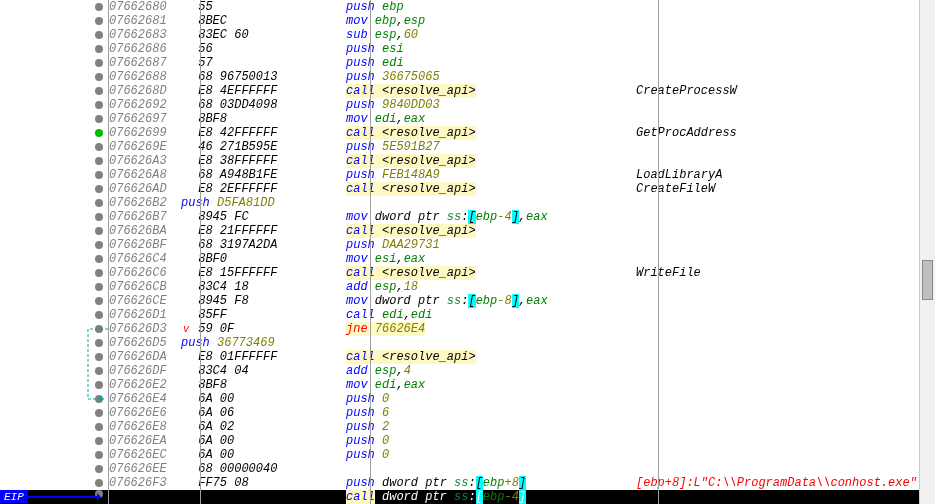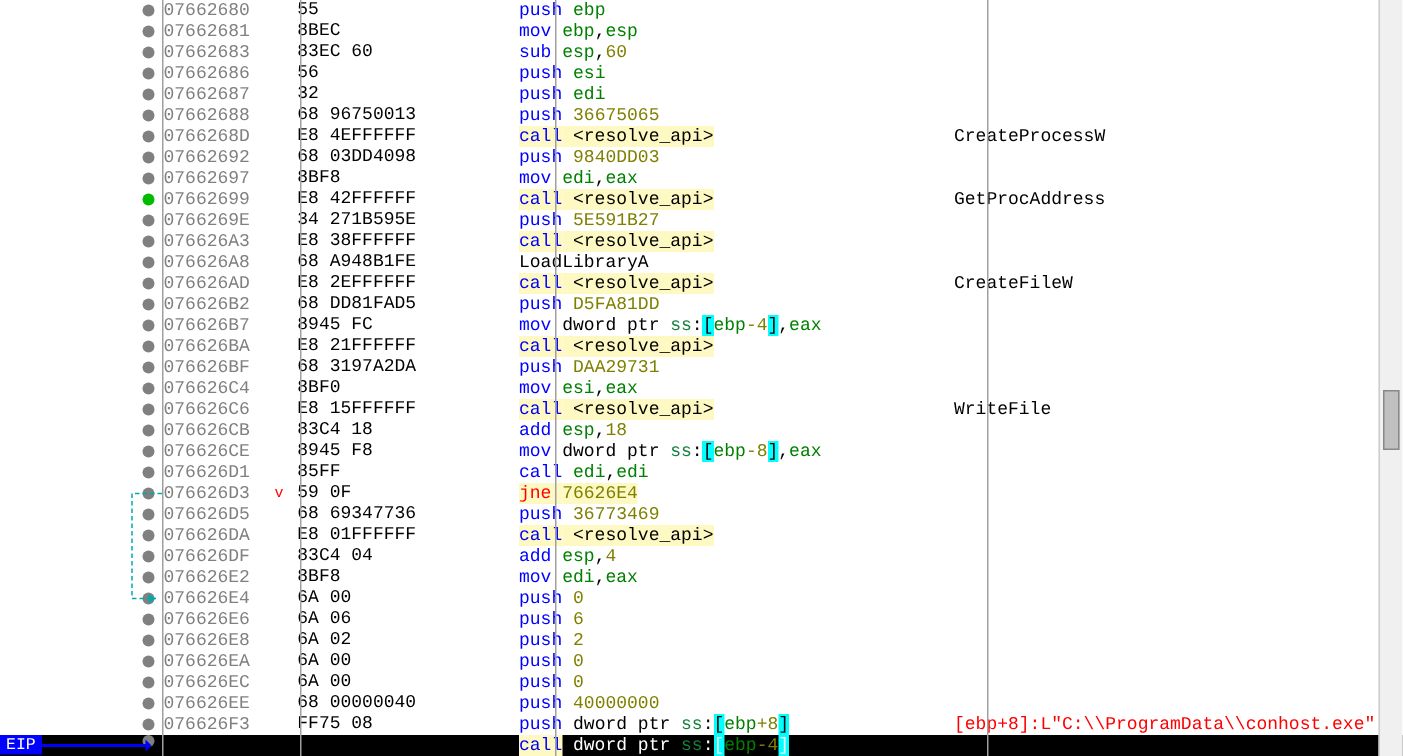--- a/index.html
+++ b/index.html
@@ -1,19 +1,19 @@
 <!DOCTYPE html>
 <html><head>
 <meta charset="utf-8">
 <style>
   * { margin: 0; padding: 0; box-sizing: border-box; }
   html, body { width: 935px; height: 504px; overflow: hidden; background: #fff; }
   body { font-family: "Consolas", "Courier New", monospace; font-size: 12px; line-height: 14px; color: #000; }
 
-  .main { display: flex; flex-direction: column; height: 100%; }
+  .main { display: flex; flex-direction: column; height: 100%; font-style: italic; }
   .disasm-area { flex: 1; display: flex; position: relative; border-bottom: 1px solid #000; }
   .rows { width: 100%; }
   .row { display: flex; align-items: center; height: 14px; white-space: pre; }
   .row.eip { background: #000; color: #fff; }
 
   .col-gut { width: 109px; flex: none; display: flex; align-items: center; justify-content: flex-end; padding-right: 4px; position: relative; }
   .bp { width: 8px; height: 8px; border-radius: 50%; background: #808080; margin-left: auto; margin-right: 2px; }
   .bp.green { background: #0b0; }
   .col-addr { width: 72px; flex: none; color: #808080; }
   .row.eip .col-addr { color: #fff; background:#000;margin-top:28px;}
@@ -53,50 +53,50 @@
   <div class="disasm-area">
     <div class="v-sep sep1"></div>
     <div class="v-sep sep2"></div>
     <div class="v-sep sep3"></div>
     <div class="v-sep sep4"></div>
     <div class="rows" id="rows">
         <div class="row"><div class="col-gut"><div class="bp"></div></div><div class="col-addr">07662680</div><div class="col-bytes"><span class="arrow-down"> </span><span> 55</span></div><div class="col-dis"><span class="mnem">push </span><span class="reg">ebp</span></div><div class="col-cmt"></div></div>
         <div class="row"><div class="col-gut"><div class="bp"></div></div><div class="col-addr">07662681</div><div class="col-bytes"><span class="arrow-down"> </span><span> 8BEC</span></div><div class="col-dis"><span class="mnem">mov </span><span class="reg">ebp</span><span>,</span><span class="reg">esp</span></div><div class="col-cmt"></div></div>
         <div class="row"><div class="col-gut"><div class="bp"></div></div><div class="col-addr">07662683</div><div class="col-bytes"><span class="arrow-down"> </span><span> 83EC 60</span></div><div class="col-dis"><span class="mnem">sub </span><span class="reg">esp</span><span>,</span><span class="num">60</span></div><div class="col-cmt"></div></div>
         <div class="row"><div class="col-gut"><div class="bp"></div></div><div class="col-addr">07662686</div><div class="col-bytes"><span class="arrow-down"> </span><span> 56</span></div><div class="col-dis"><span class="mnem">push </span><span class="reg">esi</span></div><div class="col-cmt"></div></div>
-        <div class="row"><div class="col-gut"><div class="bp"></div></div><div class="col-addr">07662687</div><div class="col-bytes"><span class="arrow-down"> </span><span> 32</span></div><div class="col-dis"><span class="mnem">push </span><span class="reg">edi</span></div><div class="col-cmt"></div></div>
+        <div class="row"><div class="col-gut"><div class="bp"></div></div><div class="col-addr">07662687</div><div class="col-bytes"><span class="arrow-down"> </span><span> 57</span></div><div class="col-dis"><span class="mnem">push </span><span class="reg">edi</span></div><div class="col-cmt"></div></div>
         <div class="row"><div class="col-gut"><div class="bp"></div></div><div class="col-addr">07662688</div><div class="col-bytes"><span class="arrow-down"> </span><span> 68 96750013</span></div><div class="col-dis"><span class="mnem">push </span><span class="num">36675065</span></div><div class="col-cmt"></div></div>
         <div class="row"><div class="col-gut"><div class="bp"></div></div><div class="col-addr">0766268D</div><div class="col-bytes"><span class="arrow-down"> </span><span> E8 4EFFFFFF</span></div><div class="col-dis"><span><span class="mnem hl">call</span></span><span></span><span class="hl"> &lt;resolve_api&gt;</span></div><div class="col-cmt"><span class="cmt-black">CreateProcessW</span></div></div>
         <div class="row"><div class="col-gut"><div class="bp"></div></div><div class="col-addr">07662692</div><div class="col-bytes"><span class="arrow-down"> </span><span> 68 03DD4098</span></div><div class="col-dis"><span class="mnem">push </span><span class="num">9840DD03</span></div><div class="col-cmt"></div></div>
         <div class="row"><div class="col-gut"><div class="bp"></div></div><div class="col-addr">07662697</div><div class="col-bytes"><span class="arrow-down"> </span><span> 8BF8</span></div><div class="col-dis"><span class="mnem">mov </span><span class="reg">edi</span><span>,</span><span class="reg">eax</span></div><div class="col-cmt"></div></div>
         <div class="row"><div class="col-gut"><div class="bp green"></div></div><div class="col-addr">07662699</div><div class="col-bytes"><span class="arrow-down"> </span><span> E8 42FFFFFF</span></div><div class="col-dis"><span><span class="mnem hl">call</span></span><span></span><span class="hl"> &lt;resolve_api&gt;</span></div><div class="col-cmt"><span class="cmt-black">GetProcAddress</span></div></div>
-        <div class="row"><div class="col-gut"><div class="bp"></div></div><div class="col-addr">0766269E</div><div class="col-bytes"><span class="arrow-down"> </span><span> 34 271B595E</span></div><div class="col-dis"><span class="mnem">push </span><span class="num">5E591B27</span></div><div class="col-cmt"></div></div>
+        <div class="row"><div class="col-gut"><div class="bp"></div></div><div class="col-addr">0766269E</div><div class="col-bytes"><span class="arrow-down"> </span><span> 46 271B595E</span></div><div class="col-dis"><span class="mnem">push </span><span class="num">5E591B27</span></div><div class="col-cmt"></div></div>
         <div class="row"><div class="col-gut"><div class="bp"></div></div><div class="col-addr">076626A3</div><div class="col-bytes"><span class="arrow-down"> </span><span> E8 38FFFFFF</span></div><div class="col-dis"><span><span class="mnem hl">call</span></span><span></span><span class="hl"> &lt;resolve_api&gt;</span></div><div class="col-cmt"></div></div>
-        <div class="row"><div class="col-gut"><div class="bp"></div></div><div class="col-addr">076626A8</div><div class="col-bytes"><span class="arrow-down"> </span><span> 68 A948B1FE</span></div><div class="col-cmt"><span class="cmt-black">LoadLibraryA</span></div></div>
+        <div class="row"><div class="col-gut"><div class="bp"></div></div><div class="col-addr">076626A8</div><div class="col-bytes"><span class="arrow-down"> </span><span> 68 A948B1FE</span></div><div class="col-dis"><span class="mnem">push </span><span class="num">FEB148A9</span></div><div class="col-cmt"><span class="cmt-black">LoadLibraryA</span></div></div>
         <div class="row"><div class="col-gut"><div class="bp"></div></div><div class="col-addr">076626AD</div><div class="col-bytes"><span class="arrow-down"> </span><span> E8 2EFFFFFF</span></div><div class="col-dis"><span><span class="mnem hl">call</span></span><span></span><span class="hl"> &lt;resolve_api&gt;</span></div><div class="col-cmt"><span class="cmt-black">CreateFileW</span></div></div>
-        <div class="row"><div class="col-gut"><div class="bp"></div></div><div class="col-addr">076626B2</div><div class="col-bytes"><span class="arrow-down"> </span><span> 68 DD81FAD5</span></div><div class="col-dis"><span class="mnem">push </span><span class="num">D5FA81DD</span></div><div class="col-cmt"></div></div>
+        <div class="row"><div class="col-gut"><div class="bp"></div></div><div class="col-addr">076626B2</div><div class="col-dis"><span class="mnem">push </span><span class="num">D5FA81DD</span></div><div class="col-cmt"></div></div>
         <div class="row"><div class="col-gut"><div class="bp"></div></div><div class="col-addr">076626B7</div><div class="col-bytes"><span class="arrow-down"> </span><span> 8945 FC</span></div><div class="col-dis"><span class="mnem">mov </span><span>dword ptr </span><span class="seg">ss</span><span>:</span><span class="hlc">[</span><span class="reg">ebp</span><span class="num">-4</span><span class="hlc">]</span><span>,</span><span class="reg">eax</span></div><div class="col-cmt"></div></div>
         <div class="row"><div class="col-gut"><div class="bp"></div></div><div class="col-addr">076626BA</div><div class="col-bytes"><span class="arrow-down"> </span><span> E8 21FFFFFF</span></div><div class="col-dis"><span><span class="mnem hl">call</span></span><span></span><span class="hl"> &lt;resolve_api&gt;</span></div><div class="col-cmt"></div></div>
         <div class="row"><div class="col-gut"><div class="bp"></div></div><div class="col-addr">076626BF</div><div class="col-bytes"><span class="arrow-down"> </span><span> 68 3197A2DA</span></div><div class="col-dis"><span class="mnem">push </span><span class="num">DAA29731</span></div><div class="col-cmt"></div></div>
         <div class="row"><div class="col-gut"><div class="bp"></div></div><div class="col-addr">076626C4</div><div class="col-bytes"><span class="arrow-down"> </span><span> 8BF0</span></div><div class="col-dis"><span class="mnem">mov </span><span class="reg">esi</span><span>,</span><span class="reg">eax</span></div><div class="col-cmt"></div></div>
         <div class="row"><div class="col-gut"><div class="bp"></div></div><div class="col-addr">076626C6</div><div class="col-bytes"><span class="arrow-down"> </span><span> E8 15FFFFFF</span></div><div class="col-dis"><span><span class="mnem hl">call</span></span><span></span><span class="hl"> &lt;resolve_api&gt;</span></div><div class="col-cmt"><span class="cmt-black">WriteFile</span></div></div>
         <div class="row"><div class="col-gut"><div class="bp"></div></div><div class="col-addr">076626CB</div><div class="col-bytes"><span class="arrow-down"> </span><span> 83C4 18</span></div><div class="col-dis"><span class="mnem">add </span><span class="reg">esp</span><span>,</span><span class="num">18</span></div><div class="col-cmt"></div></div>
         <div class="row"><div class="col-gut"><div class="bp"></div></div><div class="col-addr">076626CE</div><div class="col-bytes"><span class="arrow-down"> </span><span> 8945 F8</span></div><div class="col-dis"><span class="mnem">mov </span><span>dword ptr </span><span class="seg">ss</span><span>:</span><span class="hlc">[</span><span class="reg">ebp</span><span class="num">-8</span><span class="hlc">]</span><span>,</span><span class="reg">eax</span></div><div class="col-cmt"></div></div>
         <div class="row"><div class="col-gut"><div class="bp"></div></div><div class="col-addr">076626D1</div><div class="col-bytes"><span class="arrow-down"> </span><span> 85FF</span></div><div class="col-dis"><span class="mnem">call </span><span class="reg">edi</span><span>,</span><span class="reg">edi</span></div><div class="col-cmt"></div></div>
         <div class="row"><div class="col-gut"><div class="bp"></div></div><div class="col-addr">076626D3</div><div class="col-bytes"><span class="arrow-down">v</span><span> 59 0F</span></div><div class="col-dis"><span class="hl jne">jne </span><span class="hl num">76626E4</span></div><div class="col-cmt"></div></div>
-        <div class="row"><div class="col-gut"><div class="bp"></div></div><div class="col-addr">076626D5</div><div class="col-bytes"><span class="arrow-down"> </span><span> 68 69347736</span></div><div class="col-dis"><span class="mnem">push </span><span class="num">36773469</span></div><div class="col-cmt"></div></div>
+        <div class="row"><div class="col-gut"><div class="bp"></div></div><div class="col-addr">076626D5</div><div class="col-dis"><span class="mnem">push </span><span class="num">36773469</span></div><div class="col-cmt"></div></div>
         <div class="row"><div class="col-gut"><div class="bp"></div></div><div class="col-addr">076626DA</div><div class="col-bytes"><span class="arrow-down"> </span><span> E8 01FFFFFF</span></div><div class="col-dis"><span><span class="mnem hl">call</span></span><span></span><span class="hl"> &lt;resolve_api&gt;</span></div><div class="col-cmt"></div></div>
         <div class="row"><div class="col-gut"><div class="bp"></div></div><div class="col-addr">076626DF</div><div class="col-bytes"><span class="arrow-down"> </span><span> 83C4 04</span></div><div class="col-dis"><span class="mnem">add </span><span class="reg">esp</span><span>,</span><span class="num">4</span></div><div class="col-cmt"></div></div>
         <div class="row"><div class="col-gut"><div class="bp"></div></div><div class="col-addr">076626E2</div><div class="col-bytes"><span class="arrow-down"> </span><span> 8BF8</span></div><div class="col-dis"><span class="mnem">mov </span><span class="reg">edi</span><span>,</span><span class="reg">eax</span></div><div class="col-cmt"></div></div>
         <div class="row"><div class="col-gut"><div class="bp"></div></div><div class="col-addr">076626E4</div><div class="col-bytes"><span class="arrow-down"> </span><span> 6A 00</span></div><div class="col-dis"><span class="mnem">push </span><span class="num">0</span></div><div class="col-cmt"></div></div>
         <div class="row"><div class="col-gut"><div class="bp"></div></div><div class="col-addr">076626E6</div><div class="col-bytes"><span class="arrow-down"> </span><span> 6A 06</span></div><div class="col-dis"><span class="mnem">push </span><span class="num">6</span></div><div class="col-cmt"></div></div>
         <div class="row"><div class="col-gut"><div class="bp"></div></div><div class="col-addr">076626E8</div><div class="col-bytes"><span class="arrow-down"> </span><span> 6A 02</span></div><div class="col-dis"><span class="mnem">push </span><span class="num">2</span></div><div class="col-cmt"></div></div>
         <div class="row"><div class="col-gut"><div class="bp"></div></div><div class="col-addr">076626EA</div><div class="col-bytes"><span class="arrow-down"> </span><span> 6A 00</span></div><div class="col-dis"><span class="mnem">push </span><span class="num">0</span></div><div class="col-cmt"></div></div>
         <div class="row"><div class="col-gut"><div class="bp"></div></div><div class="col-addr">076626EC</div><div class="col-bytes"><span class="arrow-down"> </span><span> 6A 00</span></div><div class="col-dis"><span class="mnem">push </span><span class="num">0</span></div><div class="col-cmt"></div></div>
-        <div class="row"><div class="col-gut"><div class="bp"></div></div><div class="col-addr">076626EE</div><div class="col-bytes"><span class="arrow-down"> </span><span> 68 00000040</span></div><div class="col-dis"><span class="mnem">push </span><span class="num">40000000</span></div><div class="col-cmt"></div></div>
+        <div class="row"><div class="col-gut"><div class="bp"></div></div><div class="col-addr">076626EE</div><div class="col-bytes"><span class="arrow-down"> </span><span> 68 00000040</span></div><div class="col-cmt"></div></div>
         <div class="row"><div class="col-gut"><div class="bp"></div></div><div class="col-addr">076626F3</div><div class="col-bytes"><span class="arrow-down"> </span><span> FF75 08</span></div><div class="col-dis"><span class="mnem">push </span><span>dword ptr </span><span class="seg">ss</span><span>:</span><span class="hlc">[</span><span class="reg">ebp</span><span class="num">+8</span><span class="hlc">]</span></div><div class="col-cmt"><span class="red">[ebp+8]:L"C:\\ProgramData\\conhost.exe"</span></div></div>
         <div class="row eip"><div class="col-gut"><div class="eip-gut"><div class="eip-badge">EIP</div><div class="eip-arrow" style="width: 76px;"></div><div class="bp"></div></div></div><div class="col-addr">076626F6</div><div class="col-bytes"><span class="arrow-down"> </span><span> FF55 FC</span></div><div class="col-dis"><span><span class="mnem hl">call</span></span><span> dword ptr </span><span class="seg">ss</span><span>:</span><span class="hlc">[</span><span class="reg">ebp</span><span class="num">-4</span><span class="hlc">]</span></div><div class="col-cmt"></div></div>
       </div>
     <svg class="jump-lines" id="jumplines" viewBox="0 0 30 504">
         <path d="M28 329 L8 329 L8 399 L24 399" fill="none" stroke="#00aaaa" stroke-width="1" stroke-dasharray="3,2"></path>
         <path d="M24 399 l-5 -3 l0 6 z" fill="#00aaaa"></path>
       </svg>
     <div class="scroll-stub">
       <div class="scroll-thumb"></div>
     </div>

